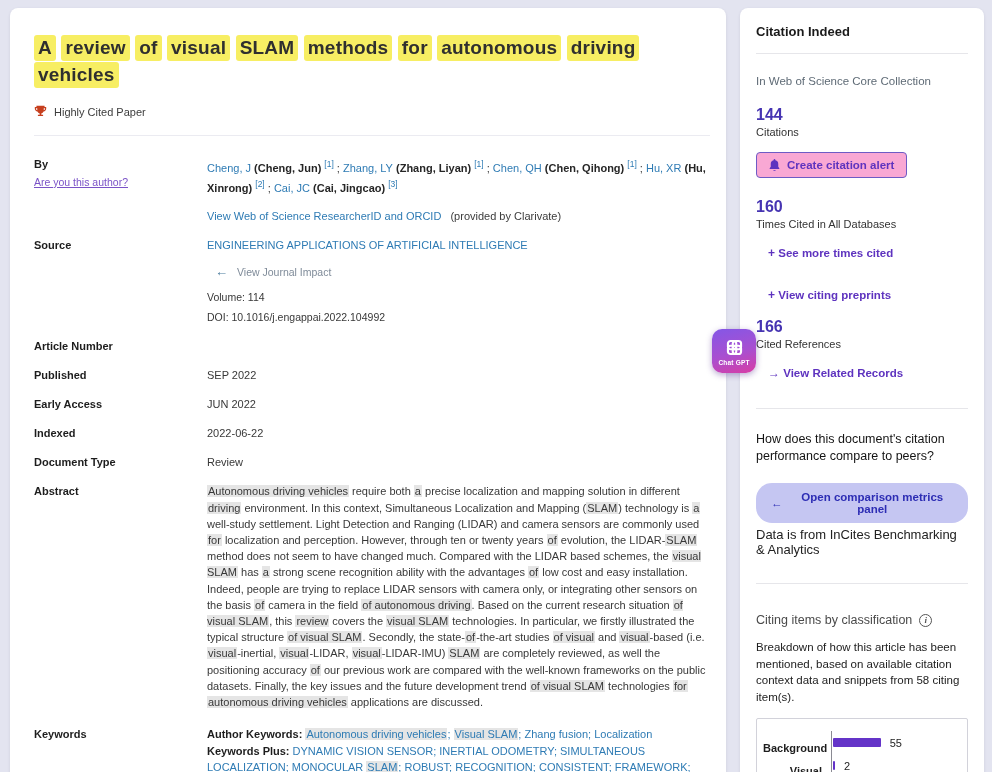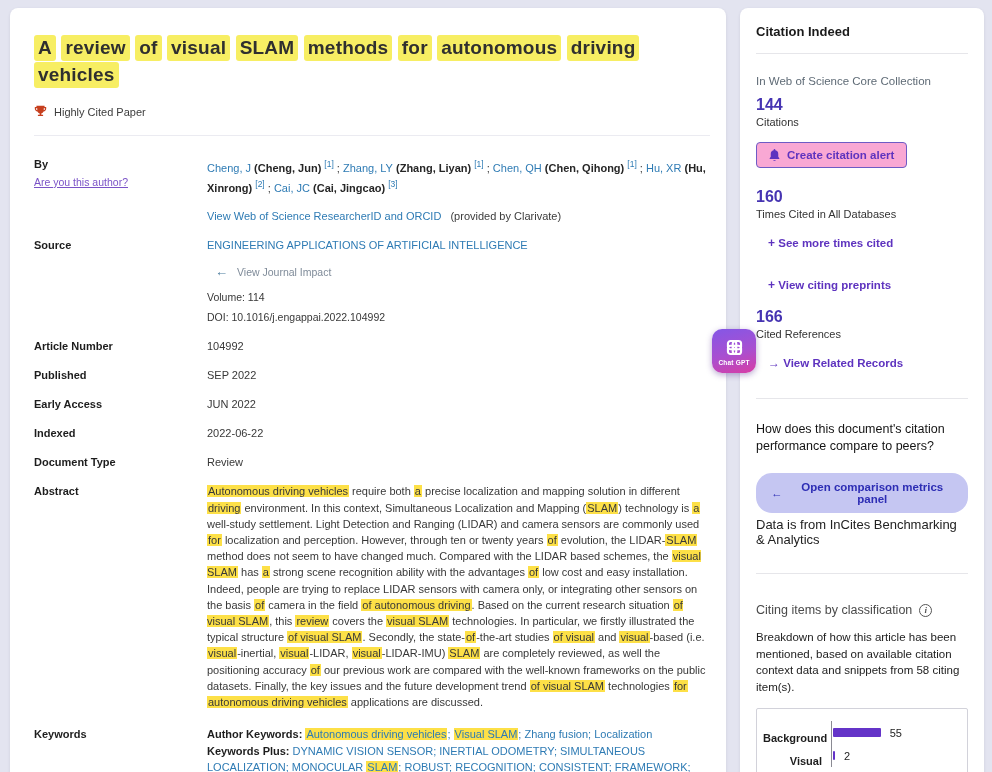--- a/index.html
+++ b/index.html
@@ -29,21 +29,21 @@
 
   .field-row { display: flex; margin-top: 13px; font-size: 11px; line-height: 16px; }
   .field-row.first { margin-top: 20px; }
   .field-label { flex: 0 0 173px; font-weight: bold; color: #1d1d1d; padding-right: 12px; }
   .field-value { flex: 1; color: #383838; }
   .author-prompt { display: block; font-weight: normal; color: #7a52c7; font-size: 10.5px; margin-top: 2px; }
 
   a.lnk { color: #2e7bb4; text-decoration: none; }
   .field-value .bold { font-weight: bold; color: #262626; }
   sup.supref { color: #2e7bb4; font-size: 8.5px; }
-  mark { background: #fde047; color: inherit; padding: 0 1px; }
+  mark { background: #e5e5e5; color: inherit; padding: 0 1px; }
 
   .researcher-line { margin-top: 13px; }
   .provided-note { color: #3c3c3c; margin-left: 6px; }
 
   .journal-link { text-transform: uppercase; }
   .impact-row { margin-top: 11px; display: flex; align-items: center; gap: 9px; padding-left: 8px; }
   .back-arrow { color: #4a7b9d; font-size: 13px; }
   .impact-label { color: #7f8b99; font-size: 10.5px; }
   .vol-line { margin-top: 9px; font-size: 10.5px; }
   .doi-line { margin-top: 4px; font-size: 10.5px; }
@@ -51,21 +51,21 @@
   .abstract-text { line-height: 16.2px; }
 
   .kw-line { margin-top: 0; }
   .kw-line + .kw-line { margin-top: 1px; }
   .kw-label { font-weight: bold; color: #1d1d1d; }
 
   
   .side-title { font-size: 13px; font-weight: bold; color: #1a1a1a; }
   .side-divider { border: 0; border-top: 1px solid #e6e6ea; margin-top: 14px; }
   .muted-label { color: #5f6b76; font-size: 11.5px; margin-top: 21px; }
-  .metric-num { color: #4634b2; font-size: 16px; font-weight: bold; margin-top: 9px; }
+  .metric-num { color: #4634b2; font-size: 16px; font-weight: bold; margin-top: 19px; }
   .metric-label { font-size: 11px; color: #333; margin-top: 2px; }
   .outline-btn {
     margin-top: 14px; display: inline-flex; align-items: center; gap: 7px;
     border: 1px solid #6e5bc5; border-radius: 4px; background: #f9a8d4;
     color: #5e33bf; font-weight: bold; font-size: 11.5px; padding: 6px 12px; cursor: pointer;
     font-family: "Liberation Sans", sans-serif;
   }
   .purple-link { display: inline-flex; align-items: center; gap: 8px; color: #5e33bf; font-weight: bold; font-size: 11.5px; text-decoration: none; }
   .plus-glyph, .arrow-glyph { font-size: 12px; font-weight: bold; }
   .mt16 { margin-top: 16px; } .mt20 { margin-top: 20px; } .mt28 { margin-top: 28px; }
@@ -142,21 +142,20 @@
         <span class="back-arrow">←</span>
         <span class="impact-label">View Journal Impact</span>
       </div>
       <div class="vol-line">Volume: 114</div>
       <div class="doi-line">DOI: 10.1016/j.engappai.2022.104992</div>
     </div>
   </div>
 
   <div class="field-row">
     <div class="field-label">Article Number</div>
-    <div class="field-value">104992</div>
   </div>
   <div class="field-row">
     <div class="field-label">Published</div>
     <div class="field-value">SEP 2022</div>
   </div>
   <div class="field-row">
     <div class="field-label">Early Access</div>
     <div class="field-value">JUN 2022</div>
   </div>
   <div class="field-row">

